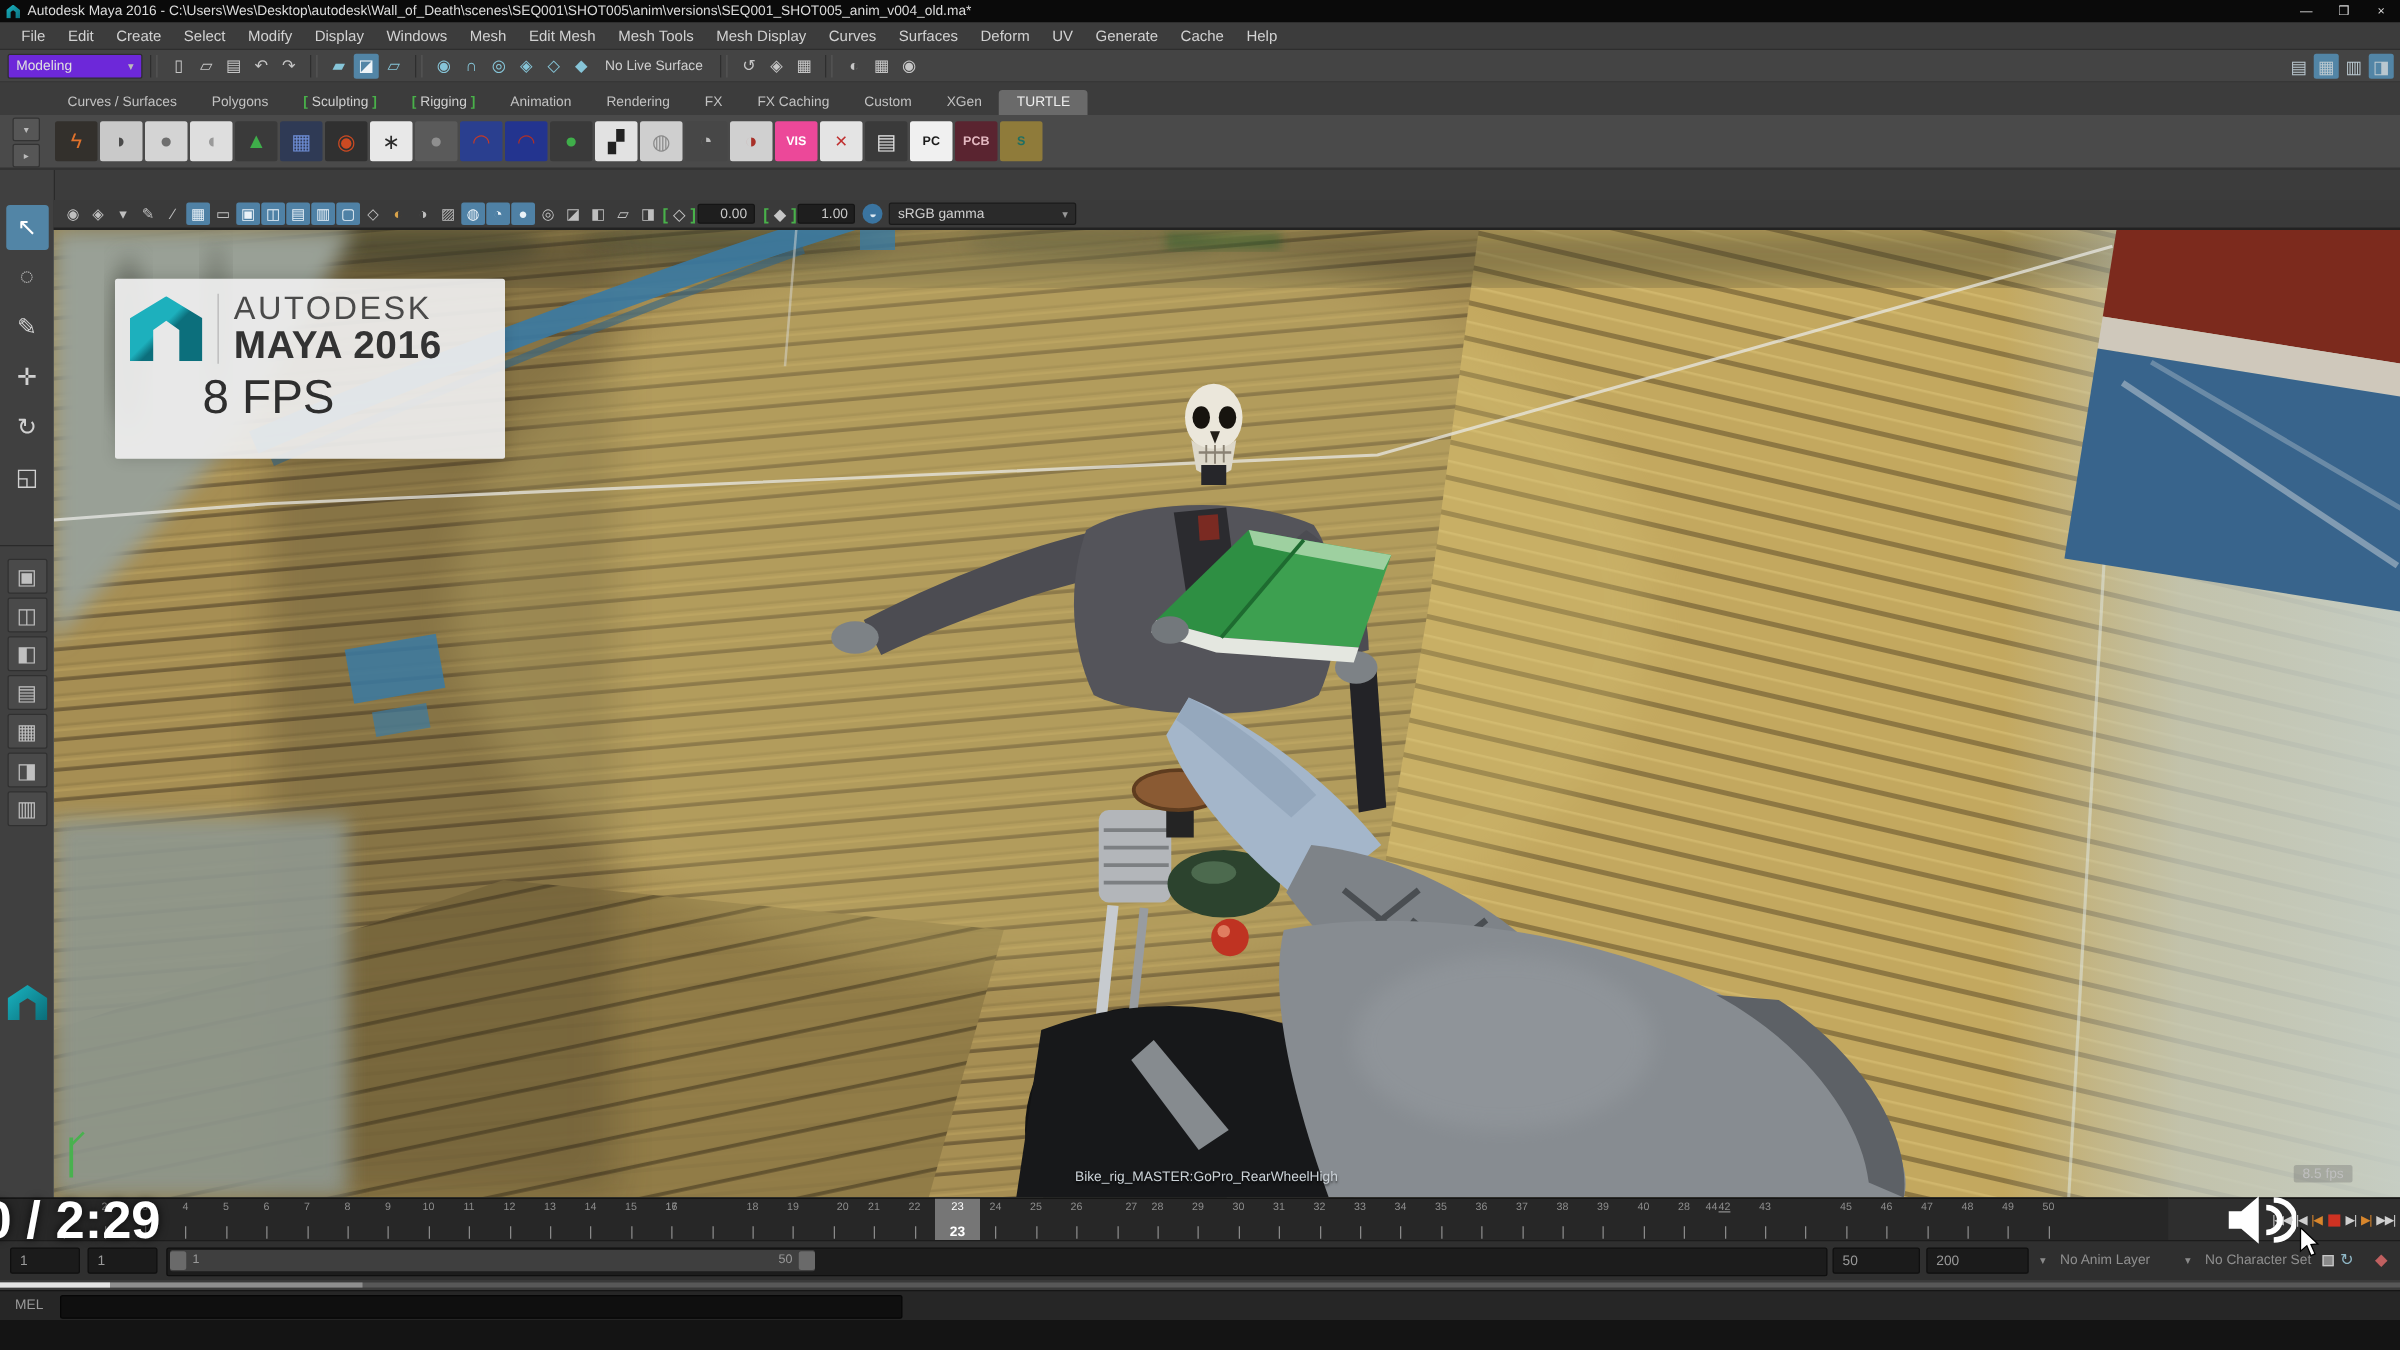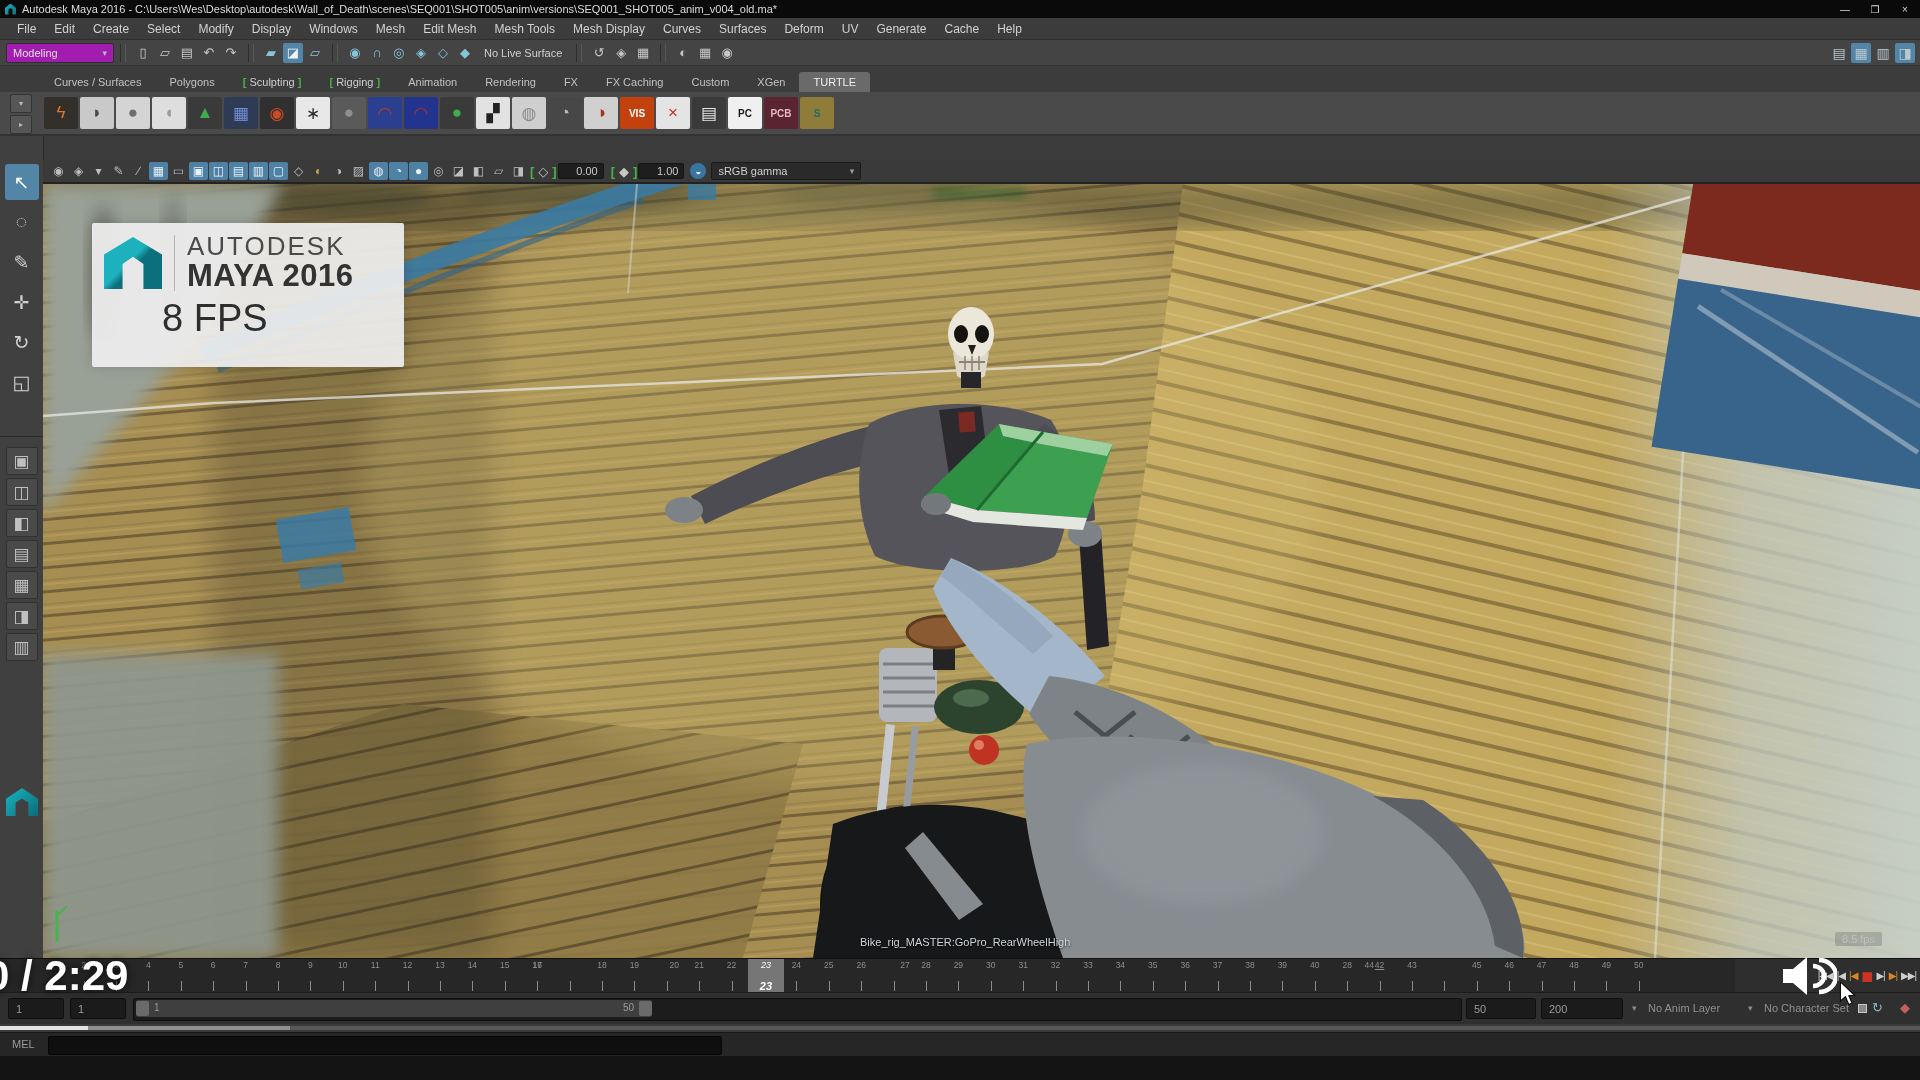--- a/index.html
+++ b/index.html
@@ -14,21 +14,21 @@
   #win-controls{margin-left:auto;display:flex;}
   .winbtn{width:30px;height:18px;display:flex;align-items:center;justify-content:center;
           color:#d8d8d8;font-size:10px;}
   
   #menubar{left:0;top:18px;width:1920px;height:22px;background:#3c3c3c;border-bottom:1px solid #2e2e2e;
            display:flex;align-items:center;padding-left:8px;box-sizing:border-box;}
   #menubar .item{padding:0 9px;font-size:12px;color:#d2d2d2;}
   
   #toolbar{left:0;top:40px;width:1920px;height:26px;background:#444;display:flex;align-items:center;
            padding-left:6px;box-sizing:border-box;border-bottom:1px solid #333;}
-  #mode-select{width:108px;height:20px;background:#a21caf;border:1px solid #2e2e2e;border-radius:2px;
+  #mode-select{width:108px;height:20px;background:#6d28d9;border:1px solid #2e2e2e;border-radius:2px;
                display:flex;align-items:center;font-size:11px;color:#e0e0e0;padding:0 6px;box-sizing:border-box;}
   #mode-select .caret{margin-left:auto;font-size:9px;color:#bbb;}
   .vsep{width:4px;height:18px;margin:0 6px;border-left:1px solid #2e2e2e;border-right:1px solid #565656;}
   .ibox{min-width:20px;height:20px;display:flex;align-items:center;justify-content:center;
         font-size:13px;color:#c6c6c6;border-radius:2px;margin:0 1px;}
   .ibox.active{background:#5285a6;color:#eef4f8;}
   .teal{color:#86c5d8;}
   #live-surface{font-size:11px;color:#cfcfcf;margin:0 8px;}
   #sidebar-toggles{margin-left:auto;display:flex;margin-right:4px;}
   #sidebar-toggles .ibox{color:#b9c7cf;font-size:14px;}
@@ -246,21 +246,21 @@
       <div class="item" style="background: rgb(48, 48, 48); color: rgb(204, 74, 34);">◉</div>
       <div class="item" style="background: rgb(232, 232, 232); color: rgb(44, 44, 44);">∗</div>
       <div class="item" style="background: rgb(90, 90, 90); color: rgb(143, 143, 143);">●</div>
       <div class="item" style="background: rgb(42, 63, 143); color: rgb(194, 58, 42);">◠</div>
       <div class="item" style="background: rgb(35, 52, 143); color: rgb(176, 48, 40);">◠</div>
       <div class="item" style="background: rgb(58, 58, 58); color: rgb(63, 174, 74);">●</div>
       <div class="item" style="background: rgb(226, 226, 226); color: rgb(34, 34, 34);">▞</div>
       <div class="item" style="background: rgb(207, 207, 207); color: rgb(138, 138, 138);">◍</div>
       <div class="item" style="background: rgb(71, 71, 71); color: rgb(188, 188, 188);">◔</div>
       <div class="item" style="background: rgb(208, 208, 208); color: rgb(168, 48, 40);">◑</div>
-      <div class="item txt" style="background: #c2410c; color: rgb(255, 255, 255);">VIS</div>
+      <div class="item txt" style="background: #ec4899; color: rgb(255, 255, 255);">VIS</div>
       <div class="item" style="background: rgb(228, 228, 228); color: rgb(192, 48, 48);">×</div>
       <div class="item" style="background: rgb(58, 58, 58); color: rgb(230, 230, 230);">▤</div>
       <div class="item txt" style="background: rgb(240, 240, 240); color: rgb(26, 26, 26);">PC</div>
       <div class="item txt" style="background: rgb(90, 36, 48); color: rgb(227, 184, 192);">PCB</div>
       <div class="item txt" style="background: rgb(143, 123, 58); color: rgb(30, 111, 99);">S</div>
     </div>
   <div class="abs" id="shelf-mini">
       <div class="mini">▾</div>
       <div class="mini">▸</div>
     </div>
@@ -515,21 +515,21 @@
         <div class="tick-label" style="left: 585.8px; width: 32.4px;">18</div>
         <div class="tick-line" style="left: 602px;"></div>
         <div class="tick-label" style="left: 618.2px; width: 32.4px;">19</div>
         <div class="tick-line" style="left: 634.4px;"></div>
         <div class="tick-label" style="left: 658px; width: 32.4px;">20</div>
         <div class="tick-line" style="left: 666.8px;"></div>
         <div class="tick-label" style="left: 683px; width: 32.4px;">21</div>
         <div class="tick-line" style="left: 699.2px;"></div>
         <div class="tick-label" style="left: 715.4px; width: 32.4px;">22</div>
         <div class="tick-line" style="left: 731.6px;"></div>
-        <div id="current-frame" style="left: 747.8px; width: 36.4px; font-style: italic;">
+        <div id="current-frame" style="left: 747.8px; width: 36.4px;">
           <span>23</span>
           <span class="big">23</span>
         </div>
         <div class="tick-label" style="left: 780.2px; width: 32.4px;">24</div>
         <div class="tick-line" style="left: 796.4px;"></div>
         <div class="tick-label" style="left: 812.6px; width: 32.4px;">25</div>
         <div class="tick-line" style="left: 828.8px;"></div>
         <div class="tick-label" style="left: 845px; width: 32.4px;">26</div>
         <div class="tick-line" style="left: 861.2px;"></div>
         <div class="tick-label" style="left: 877.4px; width: 32.4px; text-align: right;">27</div>

